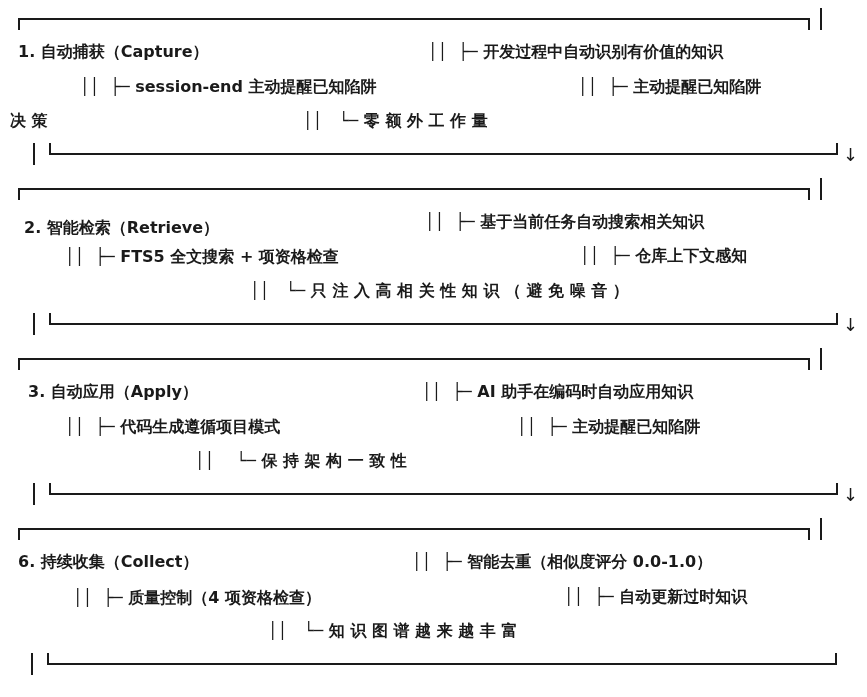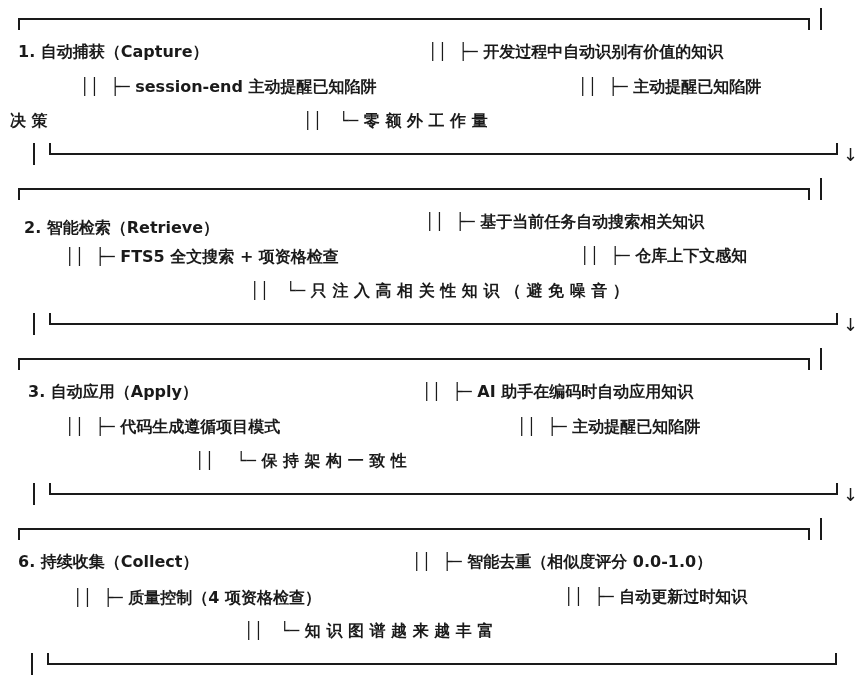--- a/index.html
+++ b/index.html
@@ -56,16 +56,16 @@
   <div class="arrow" style="left:843px; top:486px;">↓</div>
 </div>
 
 <div>
   <div class="box-top" style="top:528px;"></div>
   <div class="vbar" style="left:820px; top:518px; height:22px;"></div>
   <div class="t" style="left:18px; top:550px;">6. 持续收集（Collect）</div>
   <div class="t" style="left:412px; top:550px;">││  ├─ 智能去重（相似度评分 0.0-1.0）</div>
   <div class="t" style="left:73px; top:586px;">││  ├─ 质量控制（4 项资格检查）</div>
   <div class="t" style="left:558px; top:585px;margin-left:6px;">││  ├─ 自动更新过时知识</div>
-  <div class="t" style="left:244px; top:619px;">││   └─ 知 识 图 谱 越 来 越 丰 富</div>
+  <div class="t" style="left:268px; top:619px;">││   └─ 知 识 图 谱 越 来 越 丰 富</div>
   <div class="vbar" style="left:31px; top:653px; height:22px;"></div>
   <div class="box-bot" style="top:653px; left:47px; width:786px;"></div>
 </div>
 
 </body></html>

